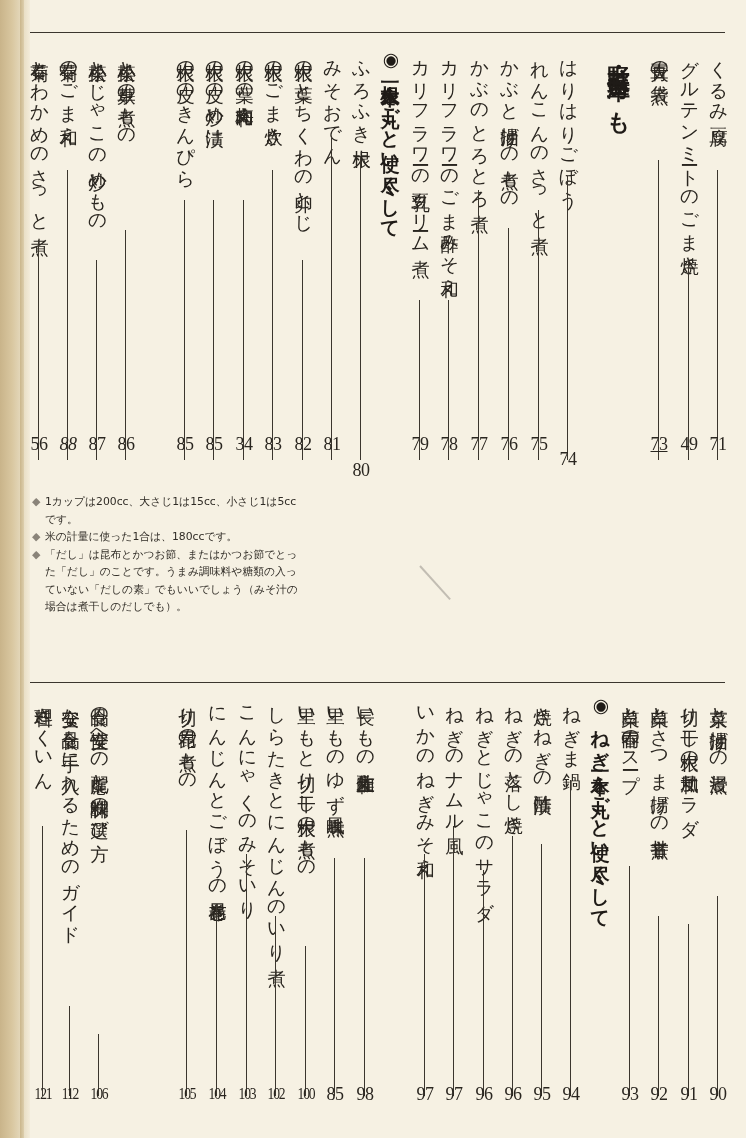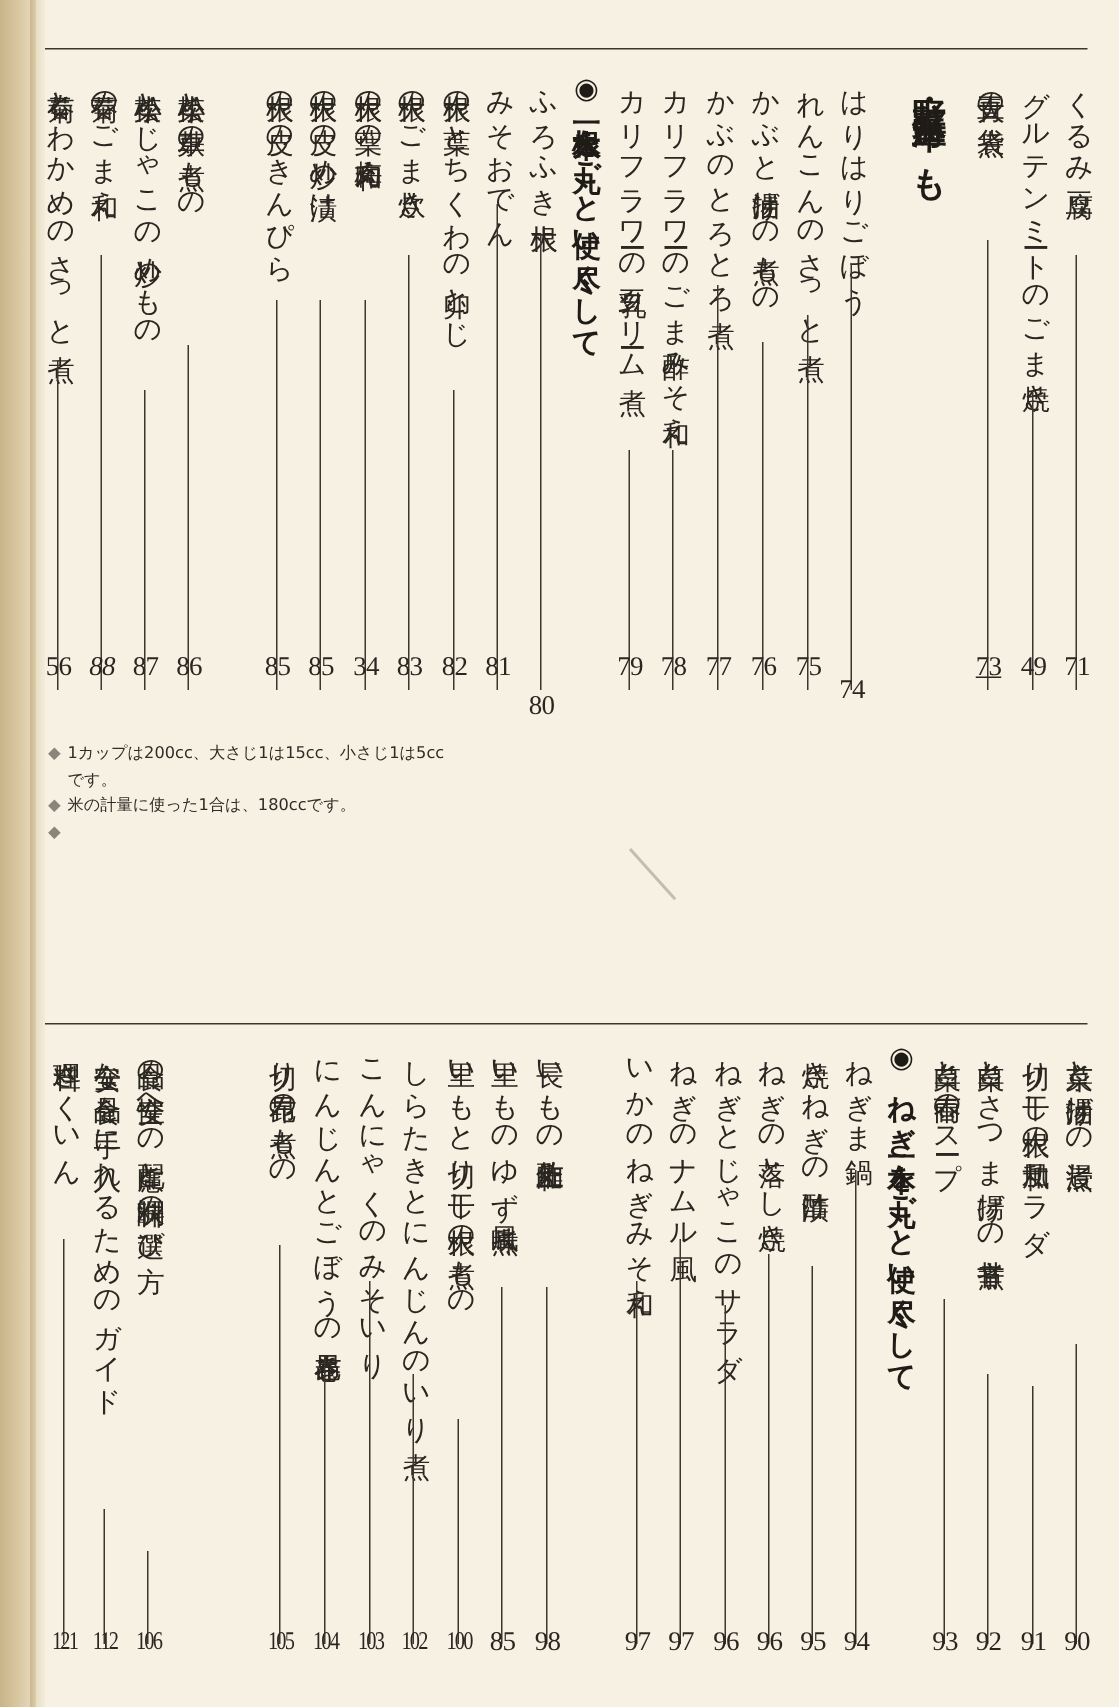--- a/index.html
+++ b/index.html
@@ -187,20 +187,21 @@
   <div class="note">
     <span class="bullet">◆</span>
     <span>1カップは200cc、大さじ1は15cc、小さじ1は5ccです。</span>
   </div>
   <div class="note">
     <span class="bullet">◆</span>
     <span>米の計量に使った1合は、180ccです。</span>
   </div>
   <div class="note">
     <span class="bullet">◆</span>
+    <span>「だし」は昆布とかつお節、またはかつお節でとった「だし」のことです。うまみ調味料や糖類の入っていない「だしの素」でもいいでしょう（みそ汁の場合は煮干しのだしでも）。</span>
   </div>
 </div>
 
 <div class="scratch"></div>
 
 <div class="rule" style="left:30px; top:682px; width:695px;"></div>
 <div class="section" style="top:694px; height:420px;">
   <div class="col" style="left:705px;">
     <span class="title">京菜と油揚げの煮浸し</span>
     <div class="leader" style="top:202px; height:200px;"></div>

